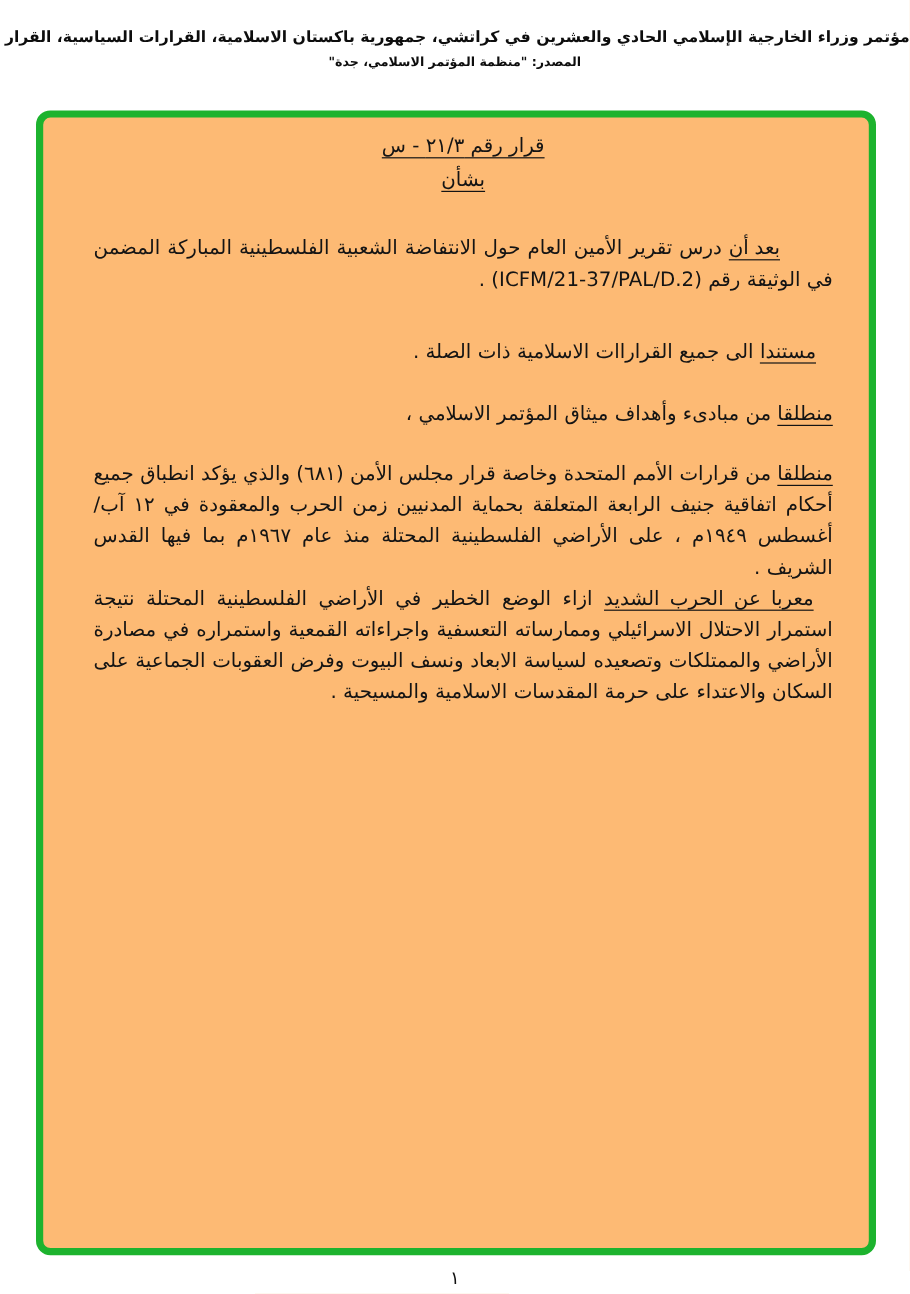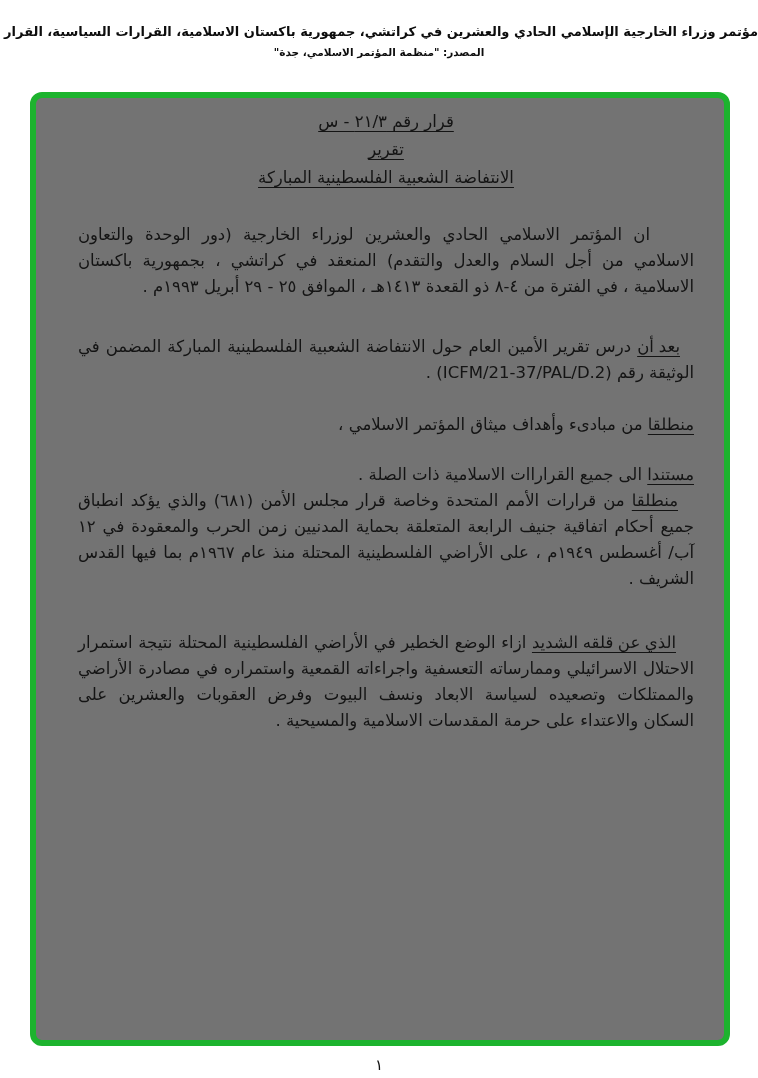--- a/index.html
+++ b/index.html
@@ -39,21 +39,21 @@
   }
   .green-frame {
     position: absolute;
     left: 30px;
     top: 92px;
     width: 700px;
     height: 954px;
     box-sizing: border-box;
     border: 6px solid #1db32e;
     border-radius: 12px;
-    background: #737373;
+    background: #fdba74;
     direction: rtl;
     padding: 10px 30px 0 42px;
   }
   .doc-title {
     text-align: center;
     margin-top: 2px;
   }
   .title-line {
     font-size: 16.5px;
     line-height: 24px;
@@ -101,28 +101,26 @@
 <div class="page">
 
   <header class="doc-header">
     <div class="header-line1">مؤتمر وزراء الخارجية الإسلامي الحادي والعشرين في كراتشي، جمهورية باكستان الاسلامية، القرارات السياسية، القرار الرقم ٢١/٣-س</div>
     <div class="header-line2">المصدر: "منظمة المؤتمر الاسلامي، جدة"</div>
   </header>
 
   <div class="green-frame" style="border-color: rgb(29, 179, 46);">
     <div class="doc-title" id="title-container">
         <div class="title-line">قرار رقم ٢١/٣ - س</div>
-        <div class="title-line">تقرير</div>
-        <div class="title-line">الانتفاضة الشعبية الفلسطينية المباركة</div>
+        <div class="title-line">بشأن</div>
       </div>
     <div class="doc-body" id="paragraphs-container">
-        <p class="doc-paragraph"><span>ان المؤتمر الاسلامي الحادي والعشرين لوزراء الخارجية (دور الوحدة والتعاون الاسلامي من أجل السلام والعدل والتقدم) المنعقد في كراتشي ، بجمهورية باكستان الاسلامية ، في الفترة من ٤-٨ ذو القعدة ١٤١٣هـ ، الموافق ٢٥ - ٢٩ أبريل ١٩٩٣م .</span></p>
         <p class="doc-paragraph"><span class="lead">بعد أن</span> <span>درس تقرير الأمين العام حول الانتفاضة الشعبية الفلسطينية المباركة المضمن في الوثيقة رقم (ICFM/21-37/PAL/D.2) .</span></p>
+        <p class="doc-paragraph"><span class="lead">مستندا</span> <span>الى جميع القراراات الاسلامية ذات الصلة .</span></p>
         <p class="doc-paragraph"><span class="lead">منطلقا</span> <span>من مبادىء وأهداف ميثاق المؤتمر الاسلامي ،</span></p>
-        <p class="doc-paragraph"><span class="lead">مستندا</span> <span>الى جميع القراراات الاسلامية ذات الصلة .</span></p>
         <p class="doc-paragraph"><span class="lead">منطلقا</span> <span>من قرارات الأمم المتحدة وخاصة قرار مجلس الأمن (٦٨١) والذي يؤكد انطباق جميع أحكام اتفاقية جنيف الرابعة المتعلقة بحماية المدنيين زمن الحرب والمعقودة في ١٢ آب/ أغسطس ١٩٤٩م ، على الأراضي الفلسطينية المحتلة منذ عام ١٩٦٧م بما فيها القدس الشريف .</span></p>
-        <p class="doc-paragraph"><span class="lead">الذي عن قلقه الشديد</span> <span>ازاء الوضع الخطير في الأراضي الفلسطينية المحتلة نتيجة استمرار الاحتلال الاسرائيلي وممارساته التعسفية واجراءاته القمعية واستمراره في مصادرة الأراضي والممتلكات وتصعيده لسياسة الابعاد ونسف البيوت وفرض العقوبات والعشرين على السكان والاعتداء على حرمة المقدسات الاسلامية والمسيحية .</span></p>
+        <p class="doc-paragraph"><span class="lead">معربا عن الحرب الشديد</span> <span>ازاء الوضع الخطير في الأراضي الفلسطينية المحتلة نتيجة استمرار الاحتلال الاسرائيلي وممارساته التعسفية واجراءاته القمعية واستمراره في مصادرة الأراضي والممتلكات وتصعيده لسياسة الابعاد ونسف البيوت وفرض العقوبات الجماعية على السكان والاعتداء على حرمة المقدسات الاسلامية والمسيحية .</span></p>
       </div>
   </div>
 
   <div class="page-number">١</div>
 
 </div>
 
 </body></html>

